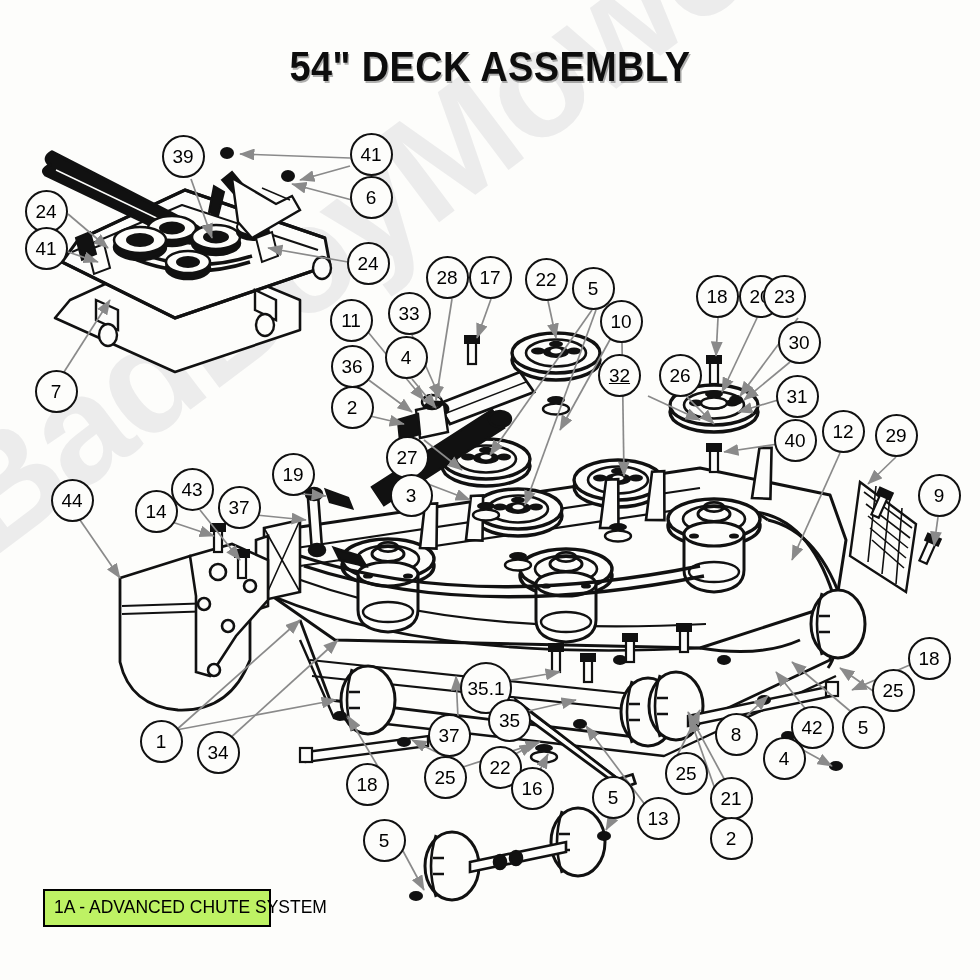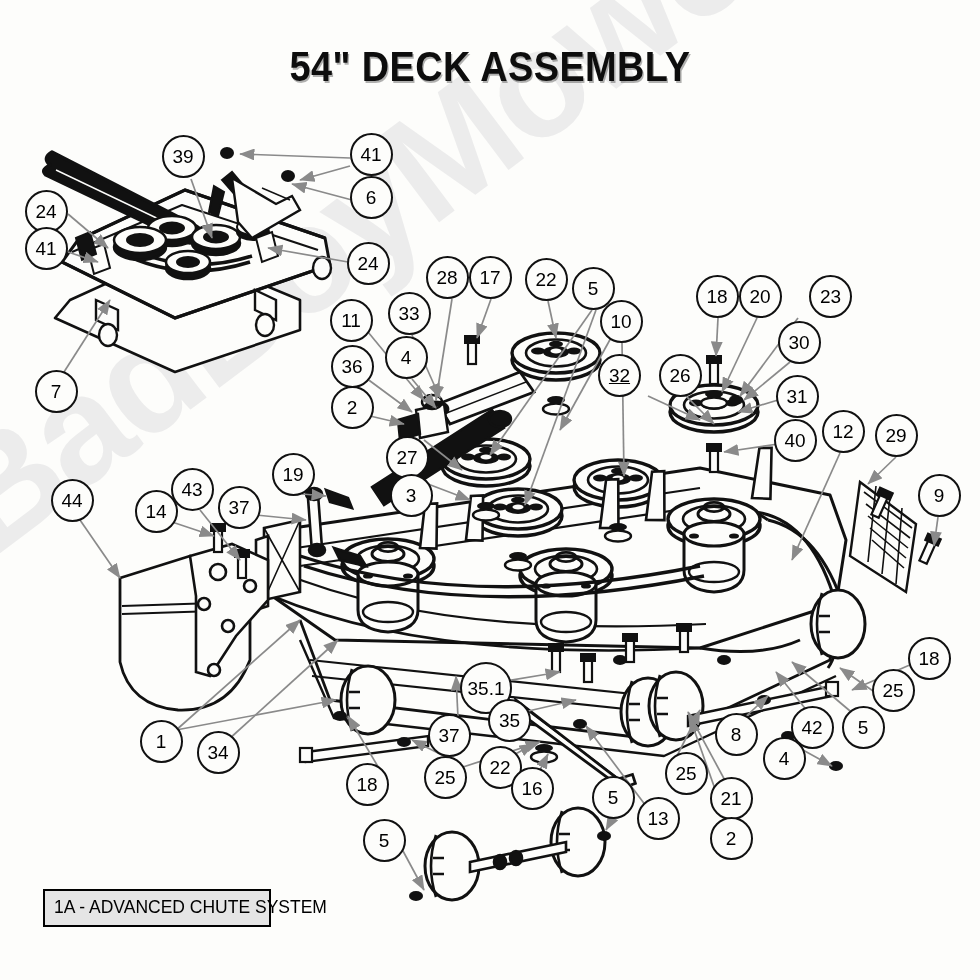--- a/index.html
+++ b/index.html
@@ -76,21 +76,21 @@
     line-height: 1;
   }
   .callout.wide { width: 52px; height: 52px; font-size: 19px; }
 
   
   #legend {
     position: absolute;
     left: 43px;
     top: 889px;
     border: 2px solid #000;
-    background: #e5e5e5;
+    background: #bef264;
     padding: 5px 9px 6px 9px;
     box-sizing: border-box;
     width: 228px;
   }
   #legend .line {
     font-family: "Liberation Sans", sans-serif;
     font-size: 17.5px;
     color: #000;
     line-height: 1.33;
     white-space: nowrap;
@@ -542,21 +542,21 @@
       <div class="callout" style="left: 387.5px; top: 291.5px;">33</div>
       <div class="callout" style="left: 330.5px; top: 344.5px;">36</div>
       <div class="callout" style="left: 384.5px; top: 335.5px;">4</div>
       <div class="callout" style="left: 330.5px; top: 385.5px;">2</div>
       <div class="callout" style="left: 385.5px; top: 435.5px;">27</div>
       <div class="callout" style="left: 389.5px; top: 473.5px;">3</div>
       <div class="callout" style="left: 598px; top: 353.5px; text-decoration: underline;">32</div>
       <div class="callout" style="left: 658.5px; top: 353.5px;">26</div>
       <div class="callout" style="left: 695.5px; top: 274.5px;">18</div>
       <div class="callout" style="left: 738.5px; top: 274.5px;">20</div>
-      <div class="callout" style="left: 809px; top: 274.5px; text-align: right;">23</div>
+      <div class="callout" style="left: 763px; top: 274.5px; text-align: right;">23</div>
       <div class="callout" style="left: 777.5px; top: 320.5px;">30</div>
       <div class="callout" style="left: 775.5px; top: 374.5px;">31</div>
       <div class="callout" style="left: 773.5px; top: 418.5px;">40</div>
       <div class="callout" style="left: 821.5px; top: 409.5px;">12</div>
       <div class="callout" style="left: 874.5px; top: 413.5px;">29</div>
       <div class="callout" style="left: 917.5px; top: 473.5px;">9</div>
       <div class="callout" style="left: 907.5px; top: 636.5px;">18</div>
       <div class="callout" style="left: 50.5px; top: 478.5px;">44</div>
       <div class="callout" style="left: 134.5px; top: 489.5px;">14</div>
       <div class="callout" style="left: 170.5px; top: 467.5px;">43</div>

